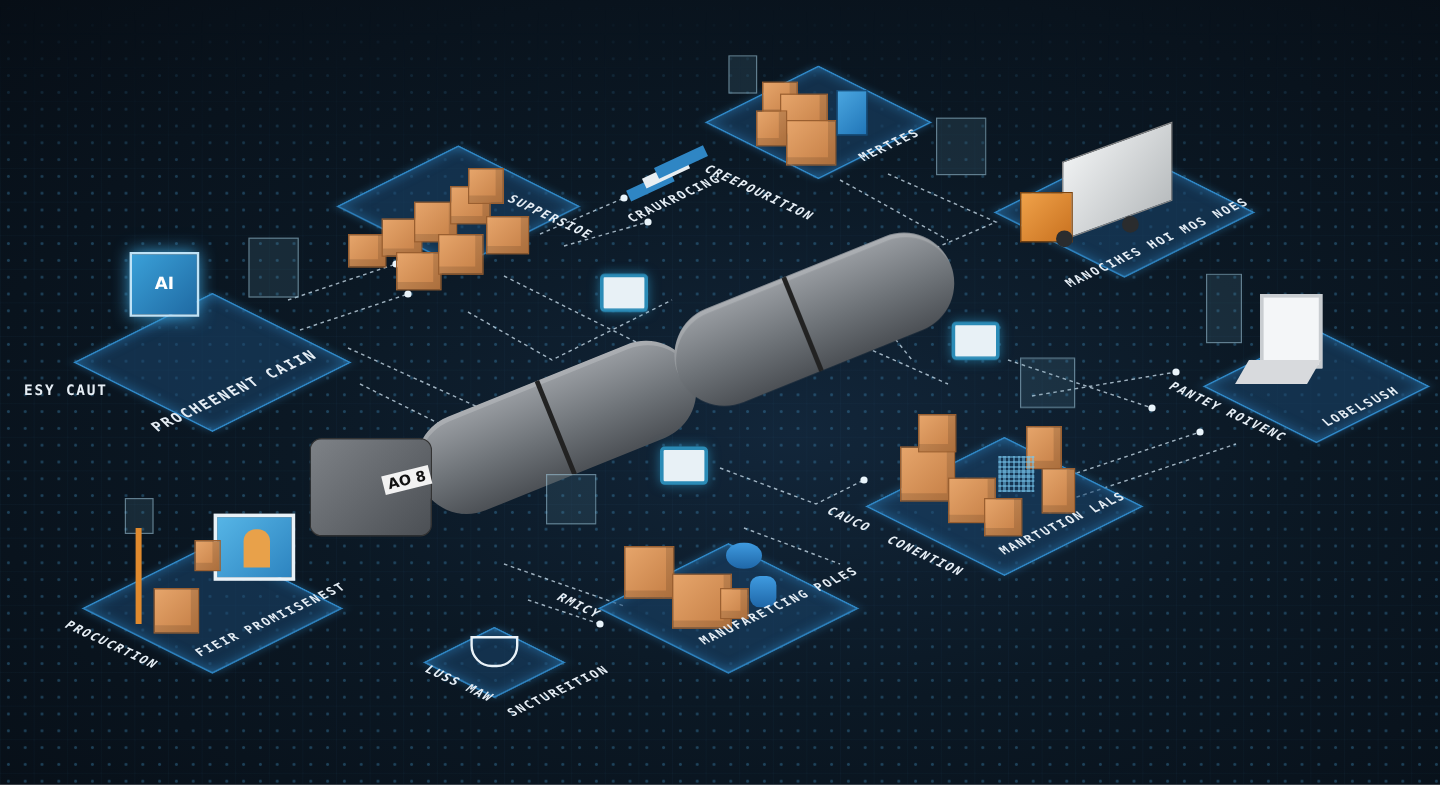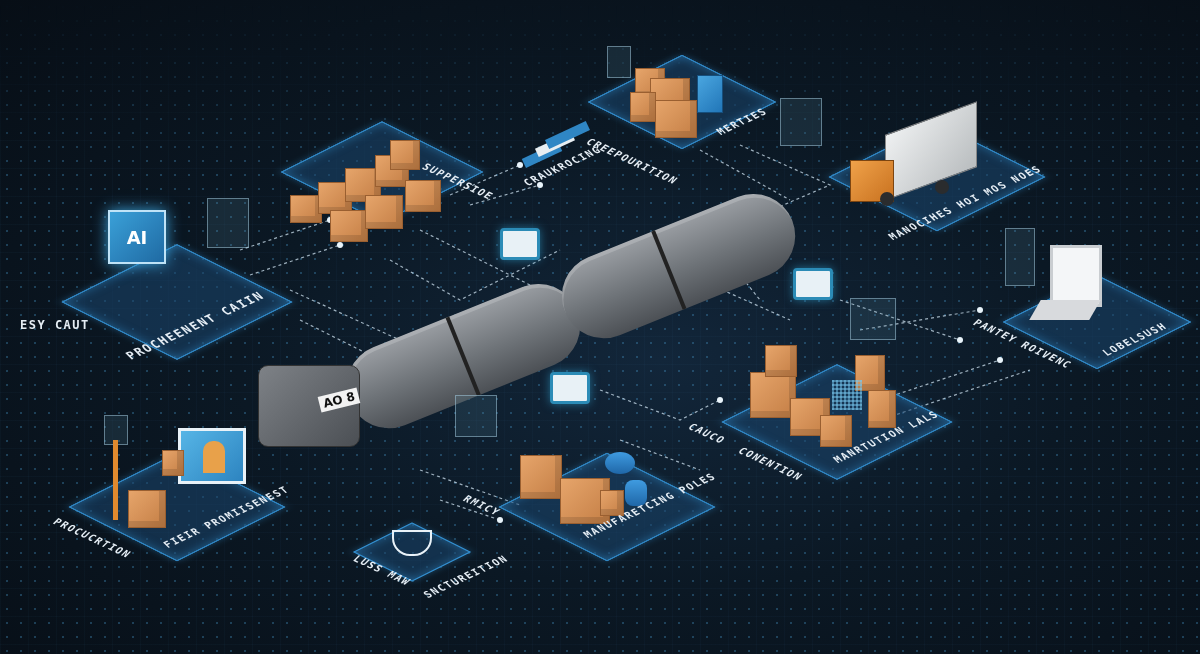--- a/index.html
+++ b/index.html
@@ -72,21 +72,21 @@
     <circle cx="1000" cy="360" r="3"></circle>
       <circle cx="720" cy="400" r="3"></circle>
     <circle cx="500" cy="520" r="3"></circle>
       <circle cx="760" cy="215" r="3"></circle>
   </g>
 </svg>
 
 <div>
   <div class="platform" style="left:95px;top:220px;"></div>
   <div style="position:absolute;left:108px;top:210px;width:54px;height:50px;background:linear-gradient(135deg,#3aa0d8,#1f6aa3);border:2px solid #bfe3f7;box-shadow:0 0 14px #3aa0d8;display:flex;align-items:center;justify-content:center;">
-    <span style="font-family:'DejaVu Sans',sans-serif;font-weight:bold;font-size:18px;color:#fff;">AI</span>
+    <span style="font-family:'DejaVu Sans',sans-serif;font-weight:bold;font-size:14px;color:#fff;">AI</span>
   </div>
   <div class="panel" style="left:207px;top:198px;width:40px;height:48px;"></div>
   <div class="label" style="left:20px;top:318px;">ESY CAUT</div>
   <div class="label skew-r" style="left:128px;top:350px;">PROCHEENENT CAIIN</div>
 </div>
 
 <div>
   <div class="platform" style="left:310px;top:100px;width:140px;height:140px;"></div>
   <div class="box" style="left:290px;top:195px;width:30px;height:26px;"></div>
   <div class="box" style="left:318px;top:182px;width:32px;height:30px;"></div>

